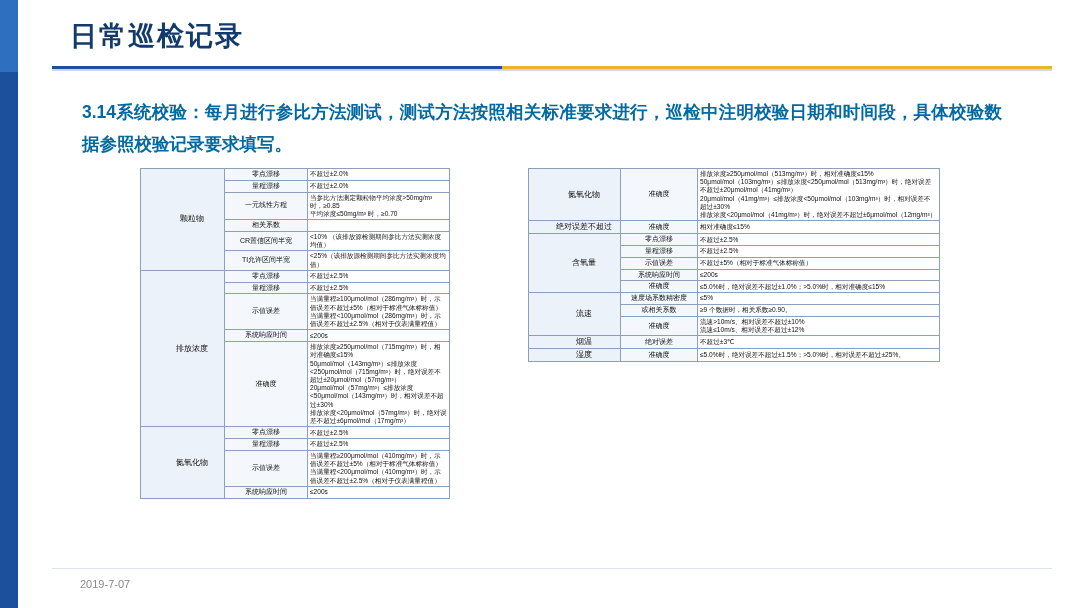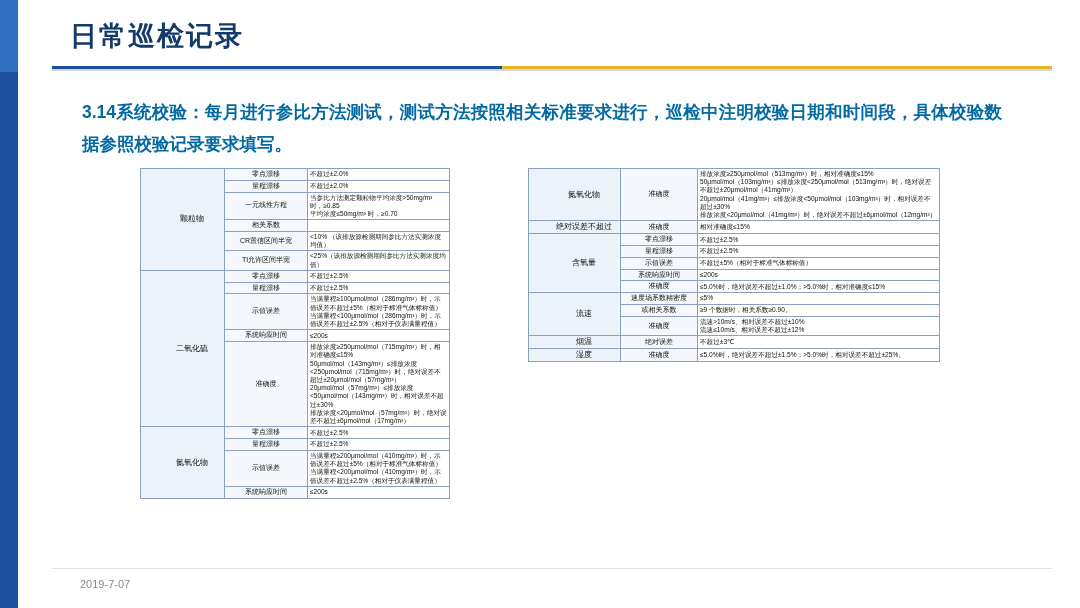--- a/index.html
+++ b/index.html
@@ -108,21 +108,21 @@
         </tr>
         <tr>
           <td class="item">CR置信区间半宽</td>
           <td class="val">&lt;10% （该排放源检测期间参比方法实测浓度均值）</td>
         </tr>
         <tr>
           <td class="item">TI允许区间半宽</td>
           <td class="val">&lt;25%（该排放源检测期间参比方法实测浓度均值）</td>
         </tr>
         <tr>
-          <td class="cat" rowspan="5">二氧化硫</td>
+          <td class="cat" rowspan="5">排放浓度</td>
           <td class="item">零点漂移</td>
           <td class="val">不超过±2.5%</td>
         </tr>
         <tr>
           <td class="item">量程漂移</td>
           <td class="val">不超过±2.5%</td>
         </tr>
         <tr>
           <td class="item">示值误差</td>
           <td class="val">当满量程≥100μmol/mol（286mg/m³）时，示值误差不超过±5%（相对于标准气体标称值）<br>当满量程&lt;100μmol/mol（286mg/m³）时，示值误差不超过±2.5%（相对于仪表满量程值）</td>

